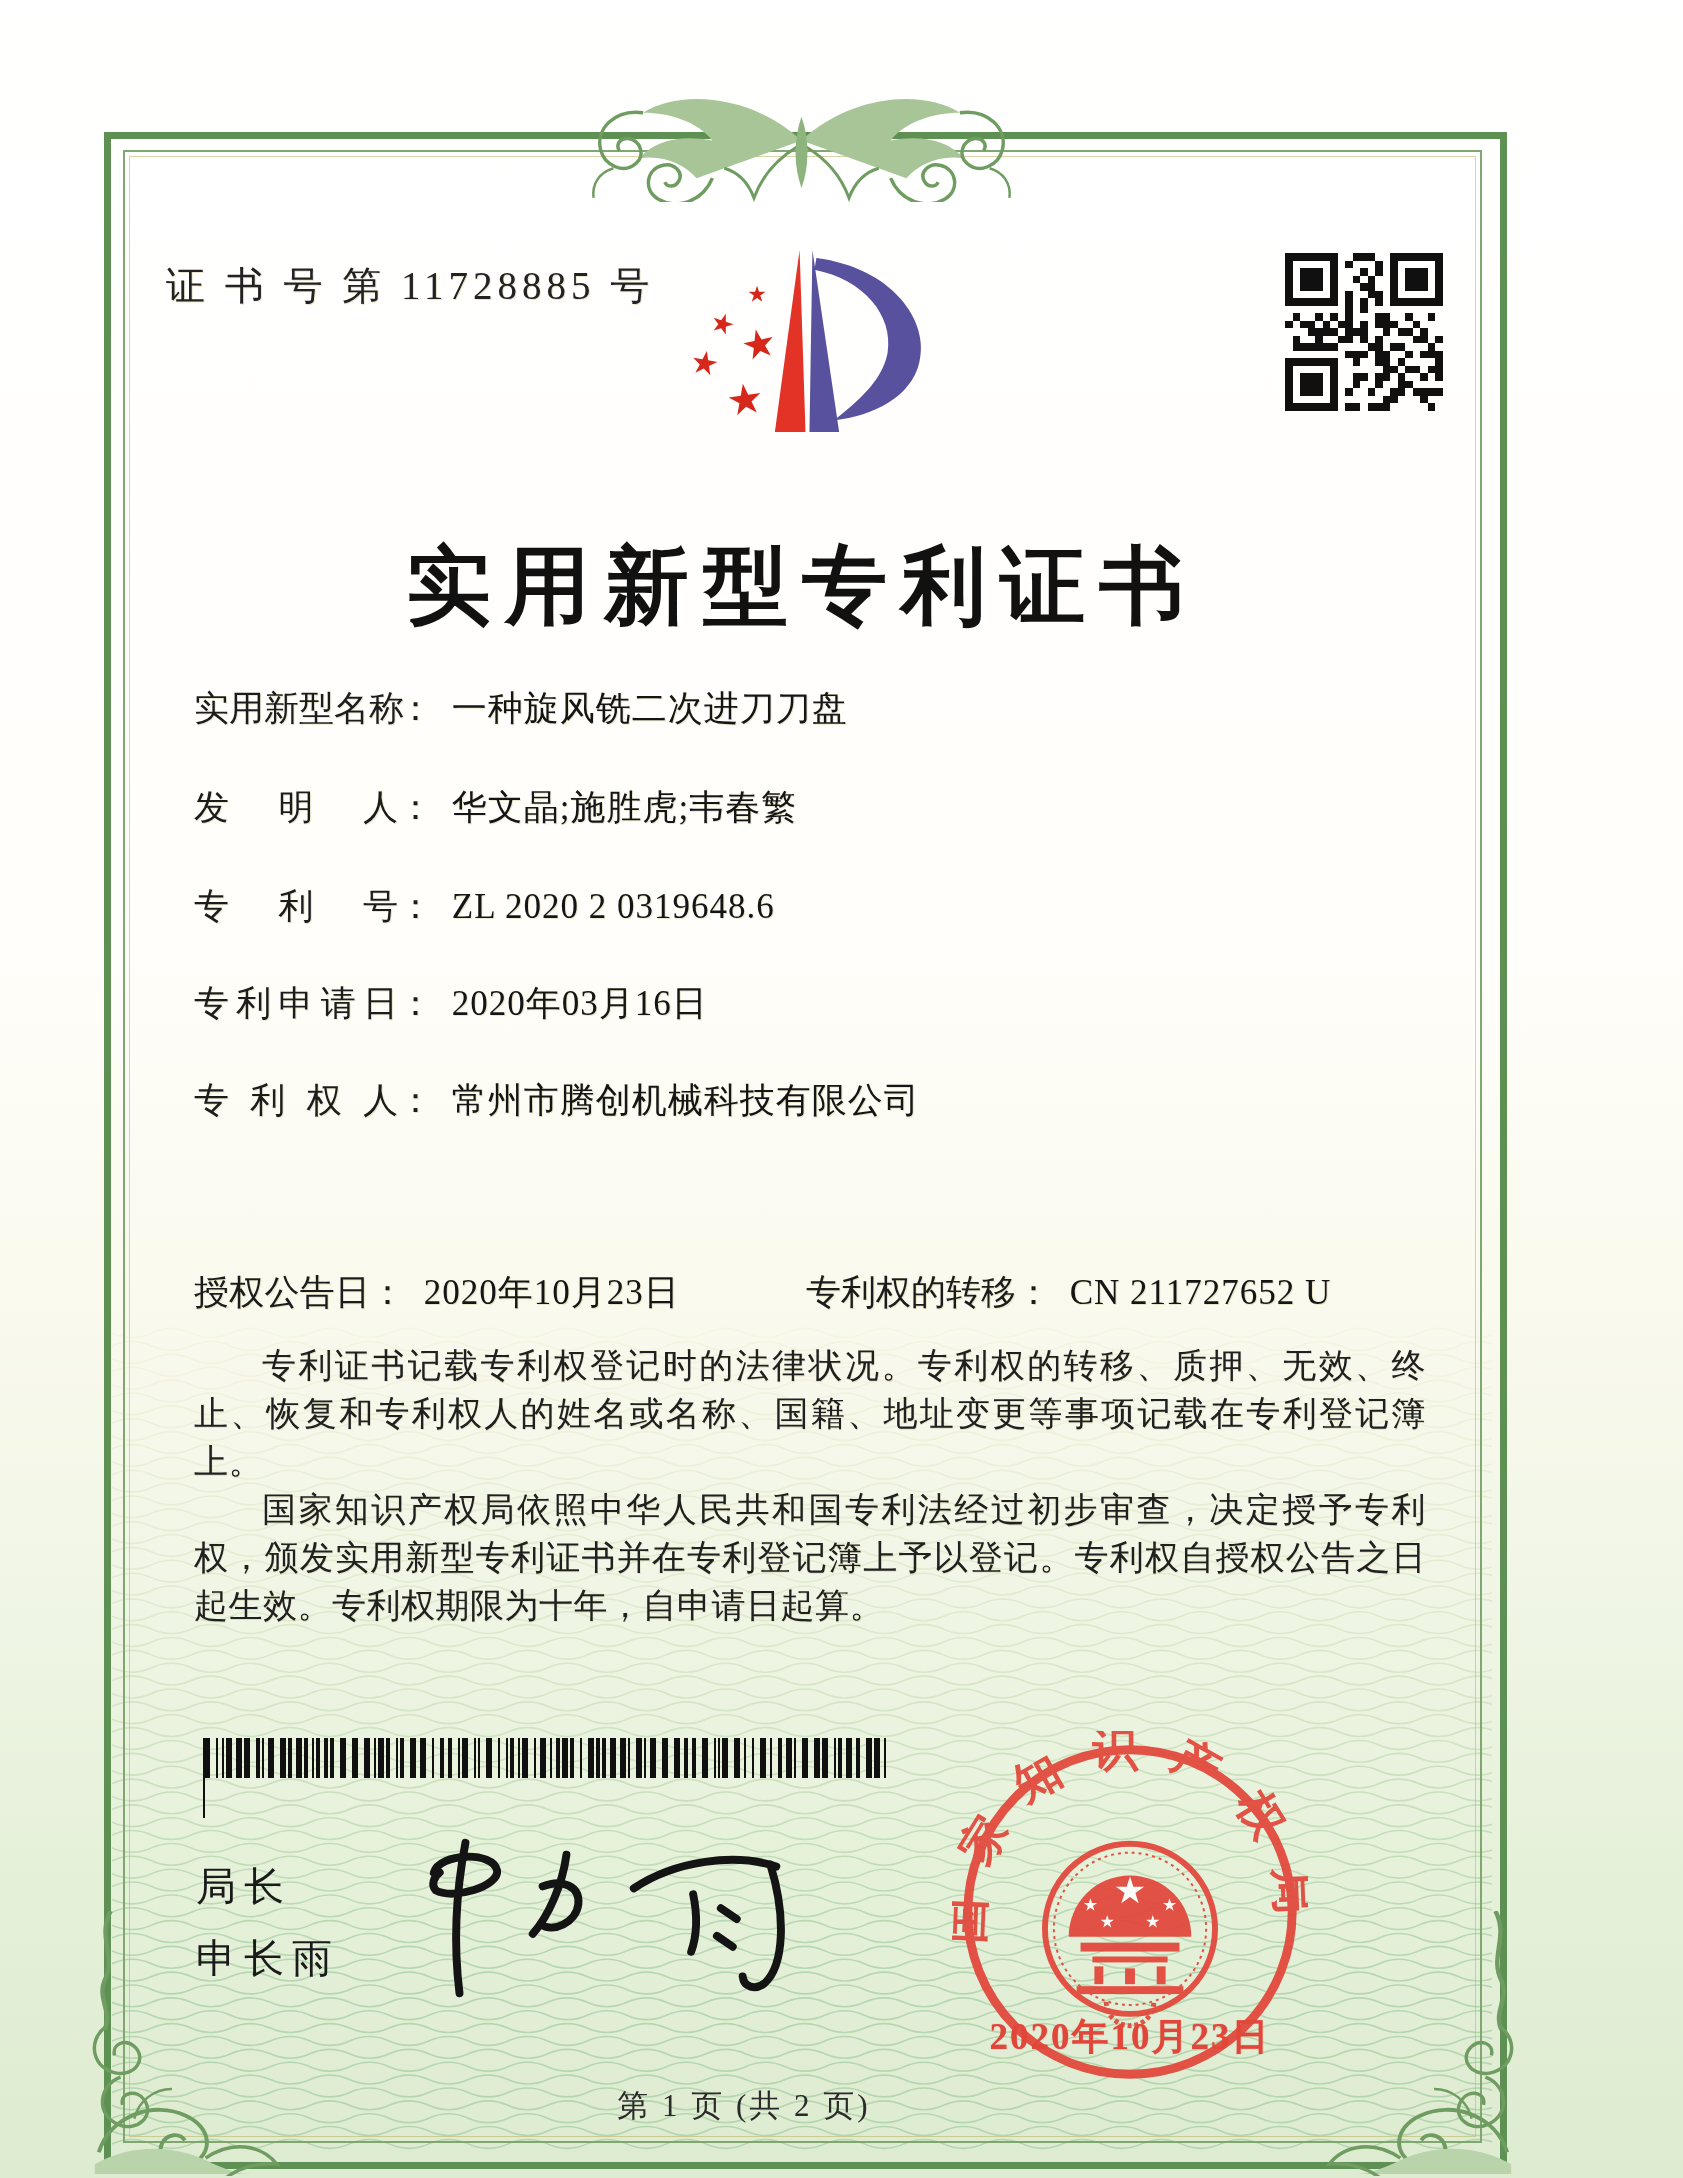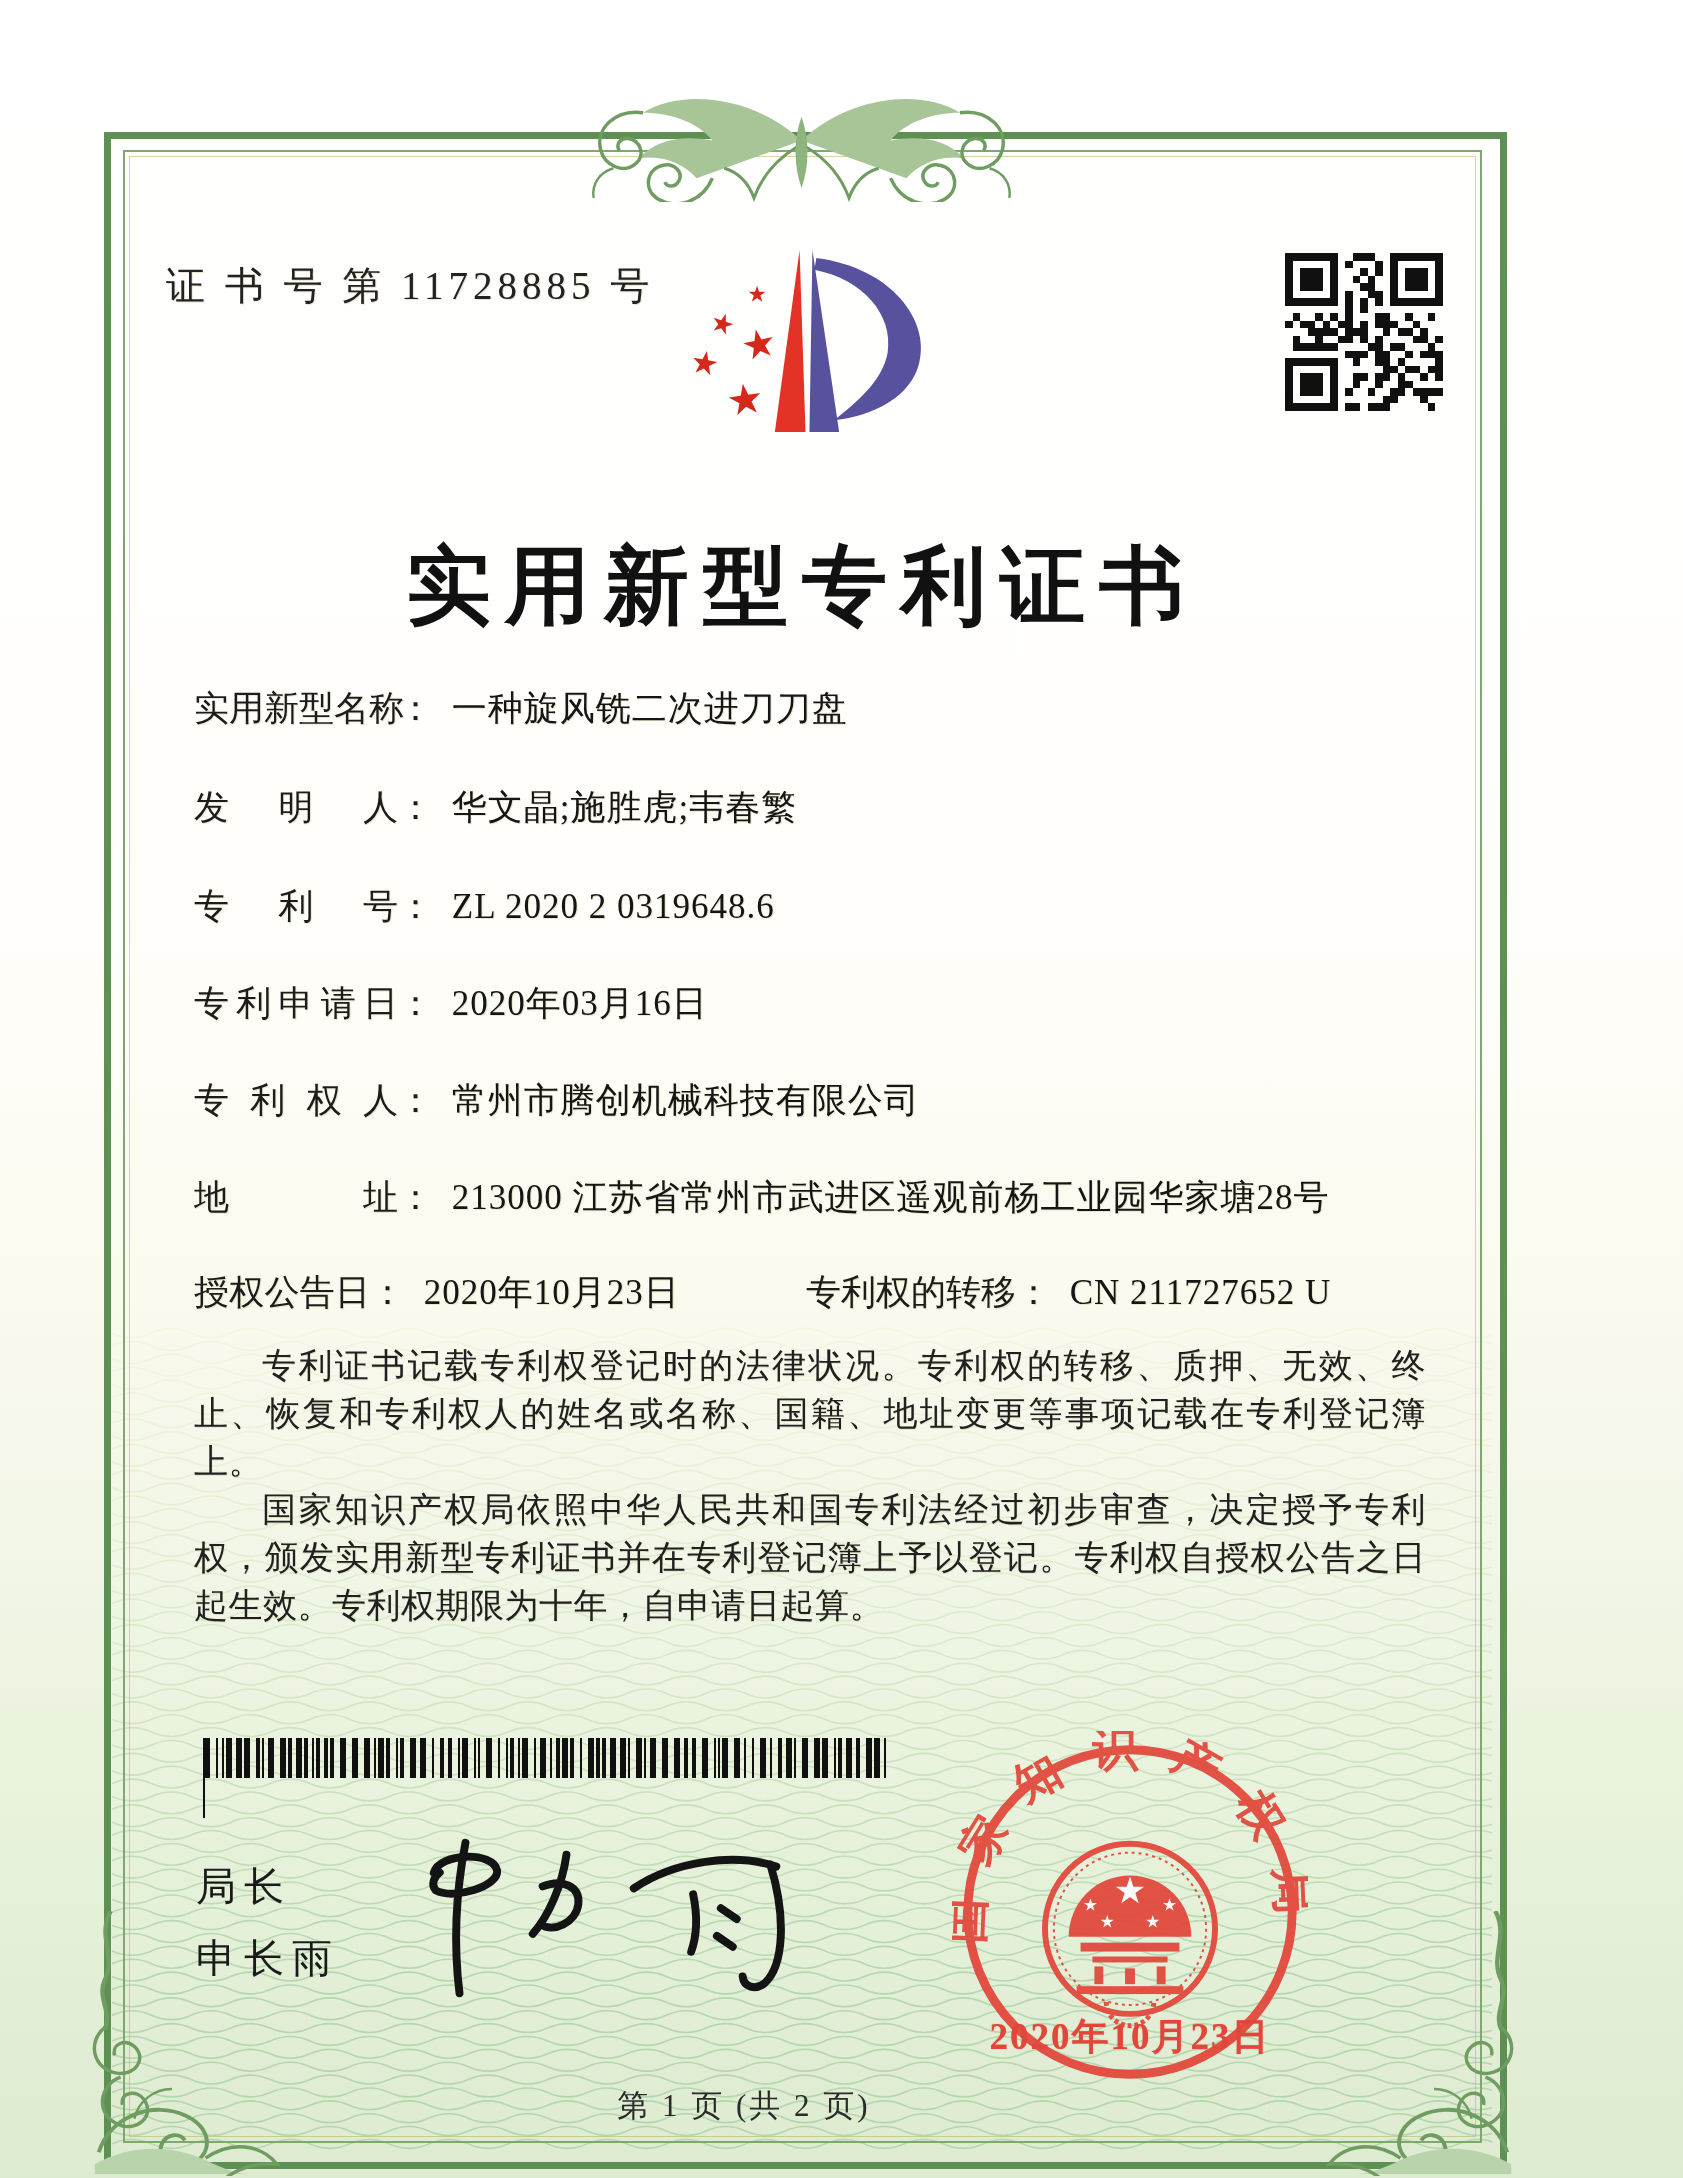--- a/index.html
+++ b/index.html
@@ -415,24 +415,20 @@
     <span class="fvalue">ZL 2020 2 0319648.6</span>
   </div>
   <div class="field-row" style="top:976px">
     <span class="flabel">专利申请日</span><span class="fcolon">：</span>
     <span class="fvalue">2020年03月16日</span>
   </div>
   <div class="field-row" style="top:1073px">
     <span class="flabel">专利权人</span><span class="fcolon">：</span>
     <span class="fvalue">常州市腾创机械科技有限公司</span>
   </div>
-  <div class="field-row" style="top:1170px">
-    <span class="flabel">地址</span><span class="fcolon">：</span>
-    <span class="fvalue">213000 江苏省常州市武进区遥观前杨工业园华家塘28号</span>
-  </div>
   <div class="field-row" style="top:1265px;width:1238px">
     <span class="flabel" style="width:176px">授权公告日</span><span class="fcolon">：</span>
     <span class="fvalue">2020年10月23日</span>
     <span class="fcol2">
       <span>专利权的转移</span><span>：</span>
       <span class="fvalue">CN 211727652 U</span>
     </span>
   </div>
 
   <div class="body-text">

